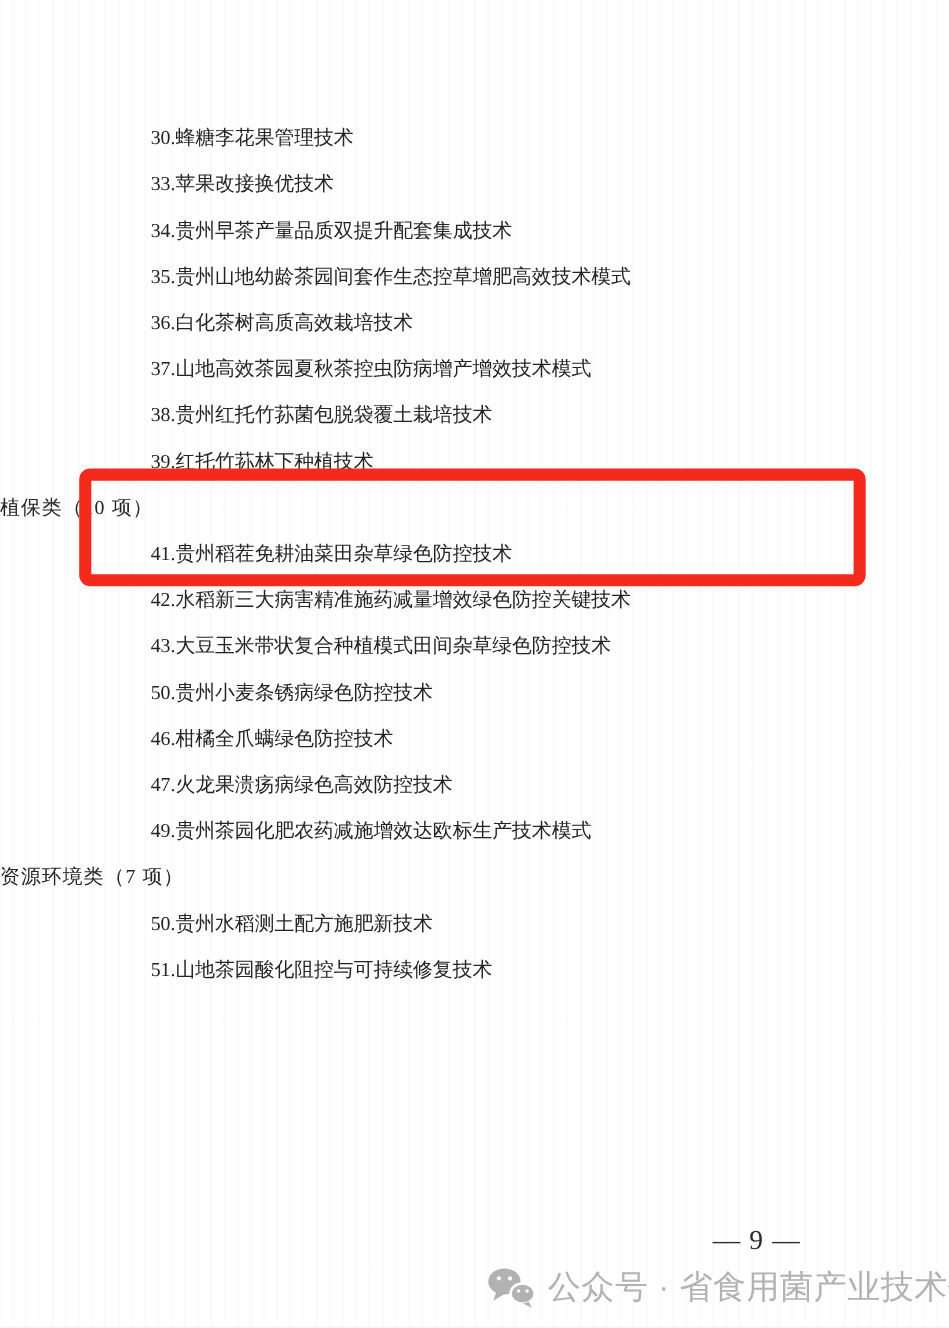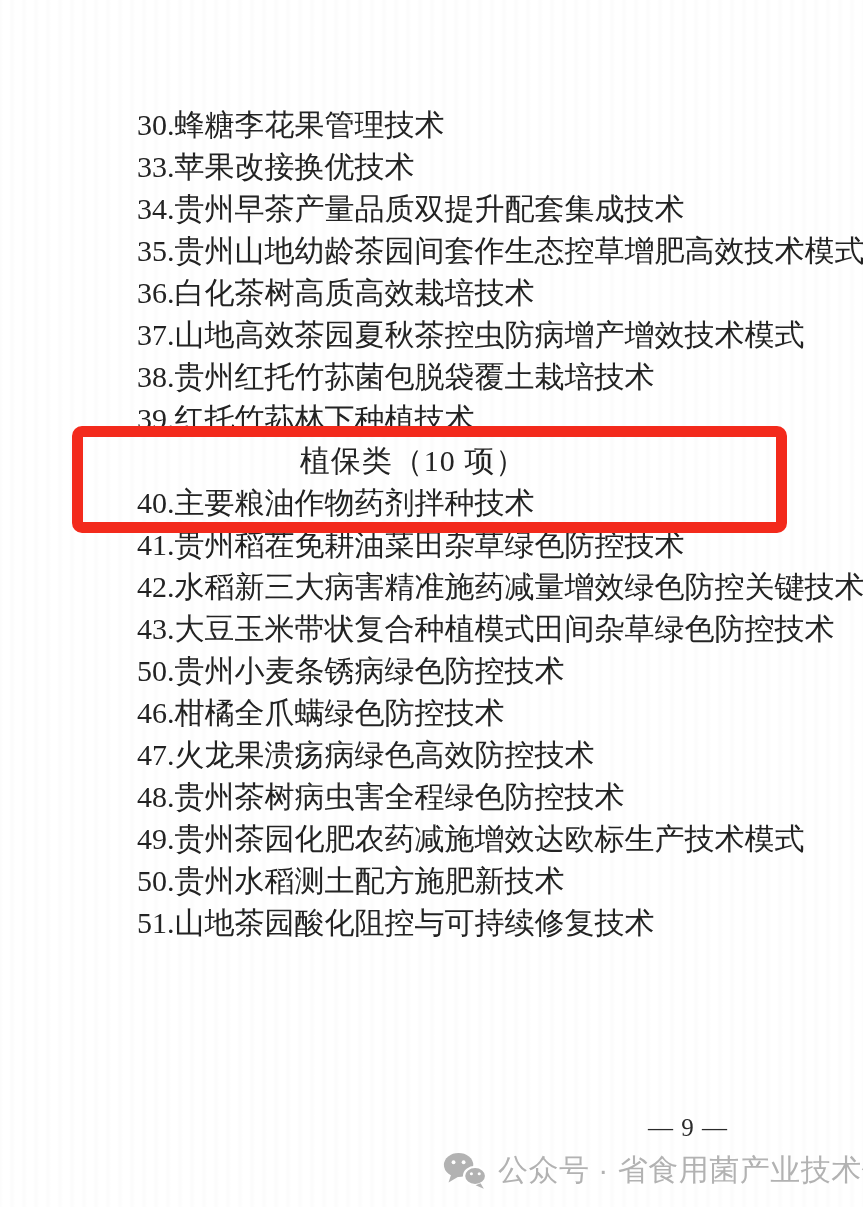--- a/index.html
+++ b/index.html
@@ -23,28 +23,28 @@
   }
   .doc-list {
     position: absolute;
     top: 104px;
     left: 0;
     width: 826px;
   }
   .row {
     height: 42px;
     line-height: 42px;
-    font-size: 30px;
+    font-size: 18px;
     white-space: nowrap;
   }
   .item-row {
     padding-left: 137px;
   }
   .header-row {
-    text-align: center;
+    text-align: left;
     letter-spacing: 1px;
   }
   .highlight-box {
     position: absolute;
     left: 72px;
     top: 426px;
     width: 715px;
     height: 107px;
     box-sizing: border-box;
     border: 11px solid #f32a1c;
@@ -89,29 +89,28 @@
   <div class="doc-list">
     <div class="row item-row">30.蜂糖李花果管理技术</div>
     <div class="row item-row">33.苹果改接换优技术</div>
     <div class="row item-row">34.贵州早茶产量品质双提升配套集成技术</div>
     <div class="row item-row">35.贵州山地幼龄茶园间套作生态控草增肥高效技术模式</div>
     <div class="row item-row">36.白化茶树高质高效栽培技术</div>
     <div class="row item-row">37.山地高效茶园夏秋茶控虫防病增产增效技术模式</div>
     <div class="row item-row">38.贵州红托竹荪菌包脱袋覆土栽培技术</div>
     <div class="row item-row">39.红托竹荪林下种植技术</div>
     <div class="row header-row">植保类（10 项）</div>
-    <div class="row item-row">40.主要粮油作物药剂拌种技术</div>
     <div class="row item-row">41.贵州稻茬免耕油菜田杂草绿色防控技术</div>
     <div class="row item-row">42.水稻新三大病害精准施药减量增效绿色防控关键技术</div>
     <div class="row item-row">43.大豆玉米带状复合种植模式田间杂草绿色防控技术</div>
     <div class="row item-row">50.贵州小麦条锈病绿色防控技术</div>
     <div class="row item-row">46.柑橘全爪螨绿色防控技术</div>
     <div class="row item-row">47.火龙果溃疡病绿色高效防控技术</div>
-    <div class="row item-row">48.贵州茶树病虫害全程绿色防控技术</div>
     <div class="row item-row">49.贵州茶园化肥农药减施增效达欧标生产技术模式</div>
+    <div class="row header-row">资源环境类（7 项）</div>
     <div class="row item-row">50.贵州水稻测土配方施肥新技术</div>
     <div class="row item-row">51.山地茶园酸化阻控与可持续修复技术</div>
   </div>
 
   <div class="highlight-box"></div>
 
   <div class="page-number">— 9 —</div>
 
   <div class="footer-watermark">
     <svg class="wechat-icon" viewBox="0 0 48 40" aria-hidden="true">

